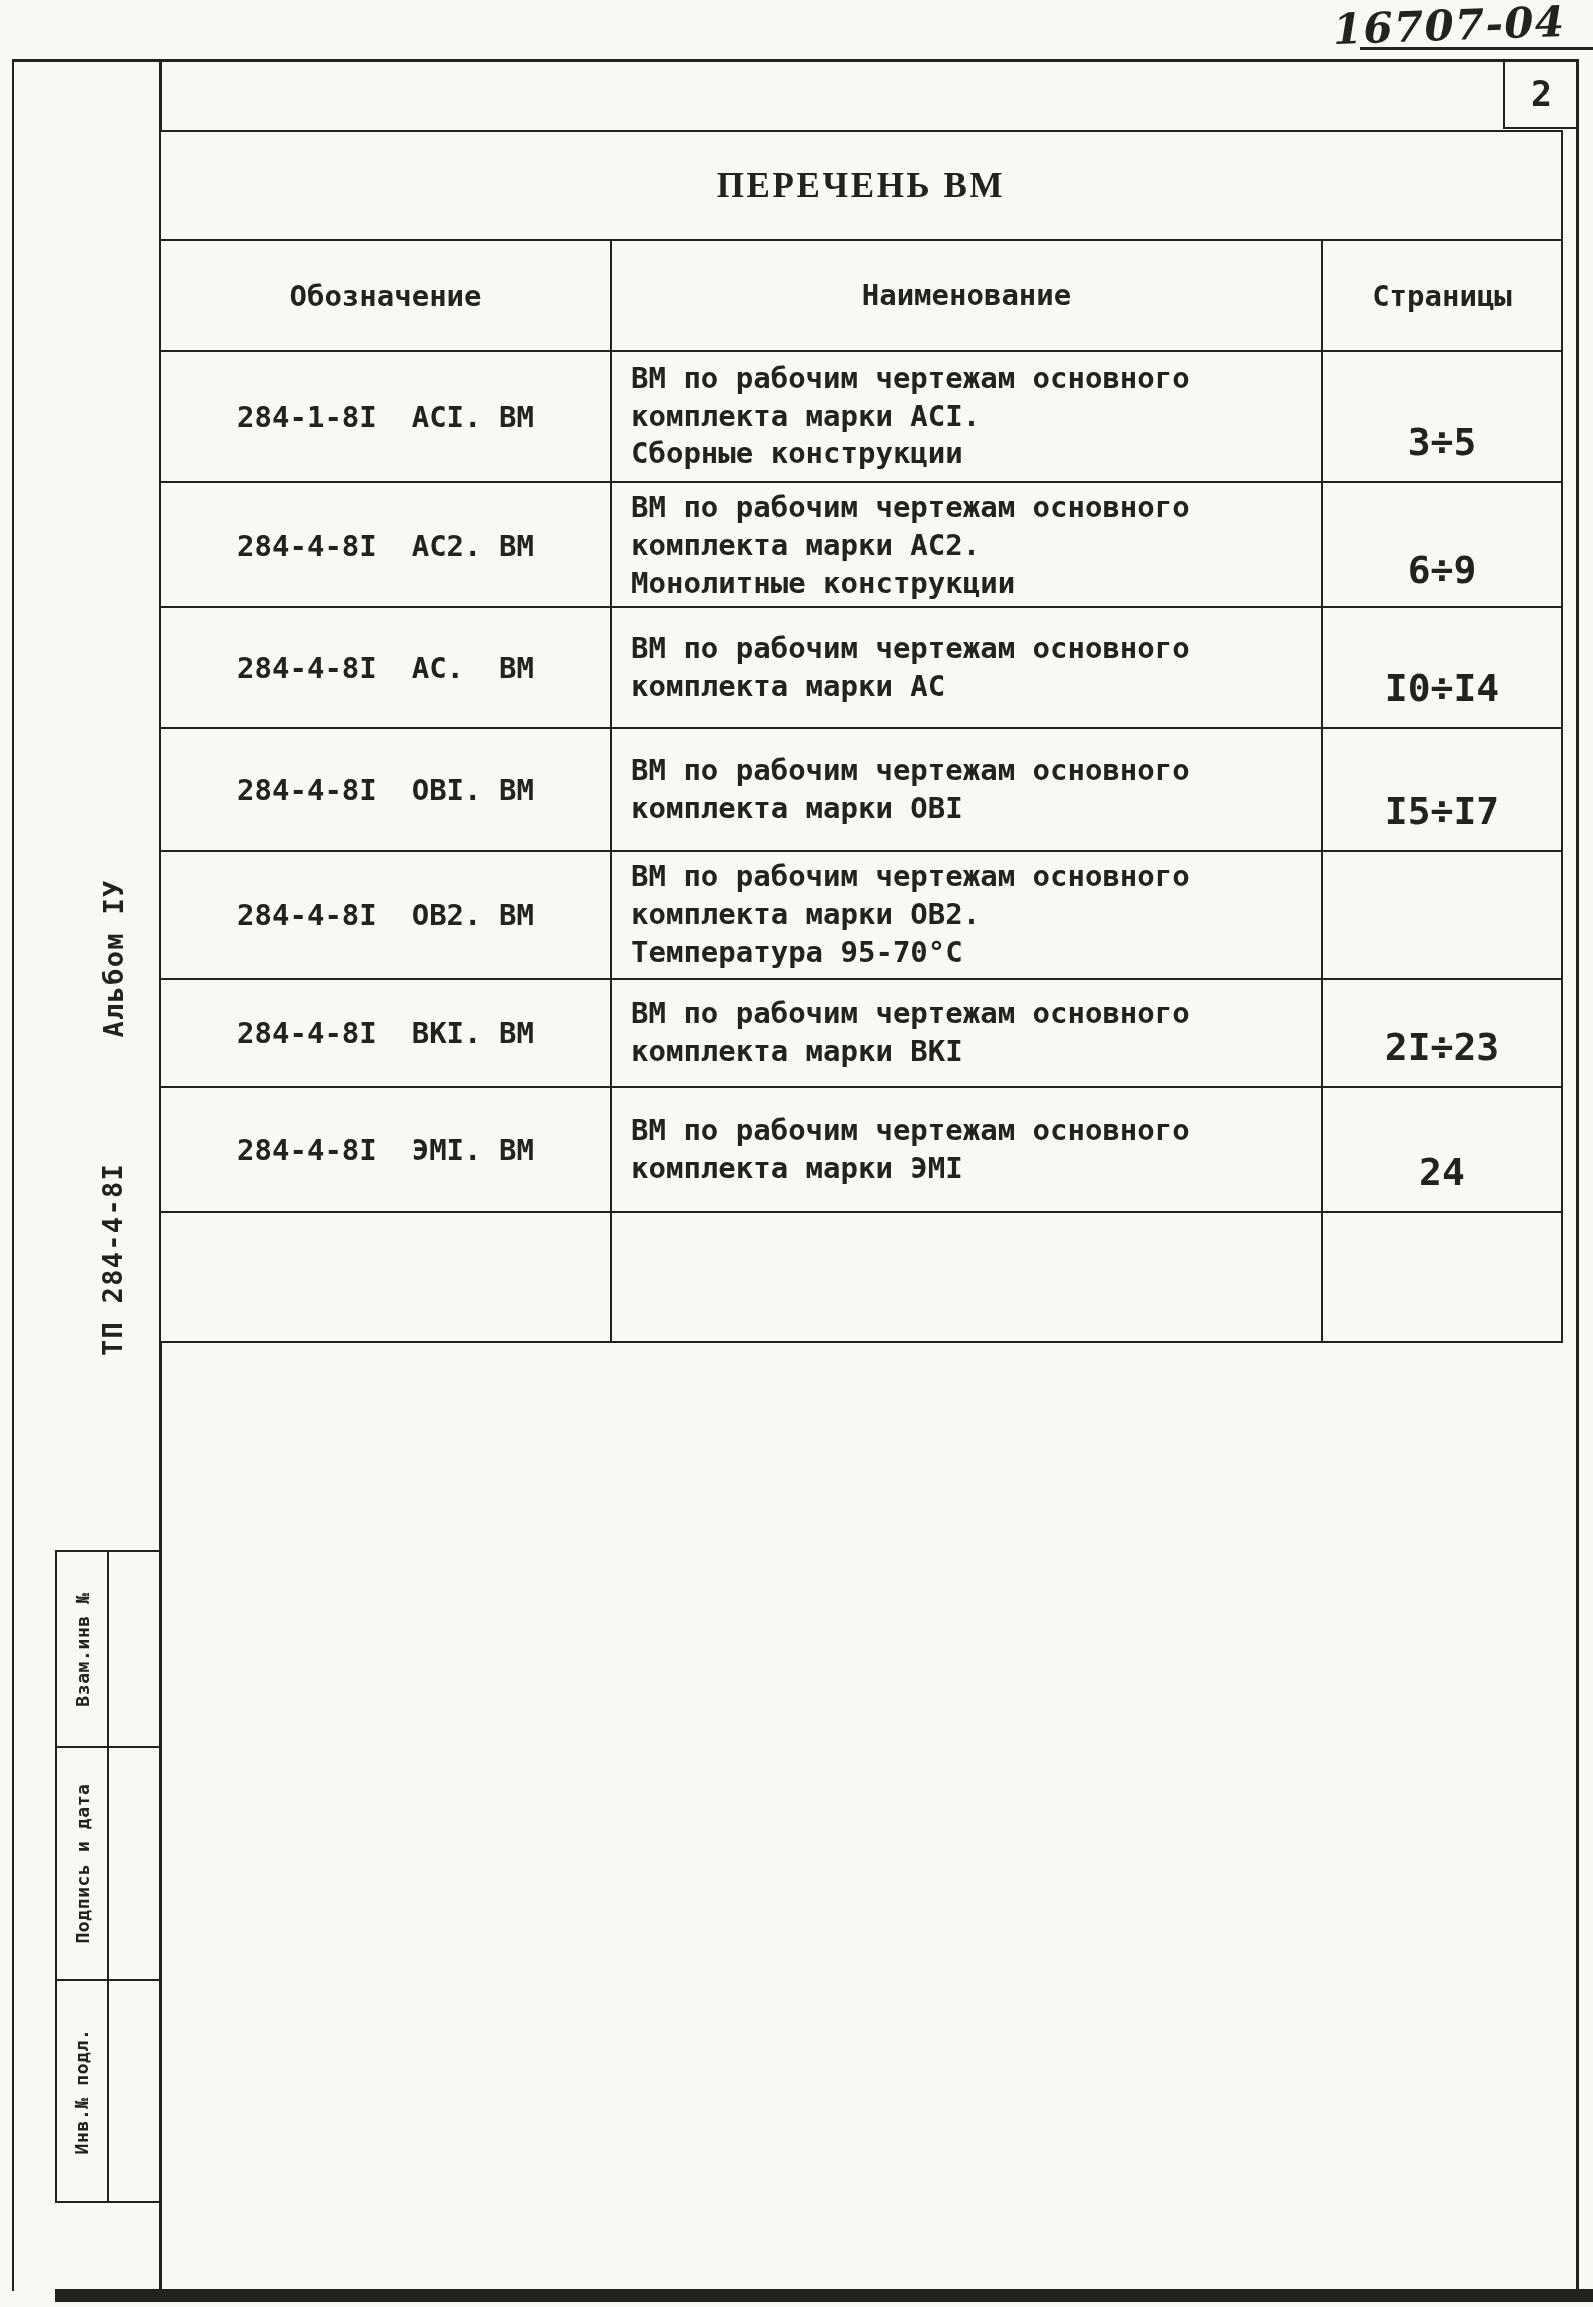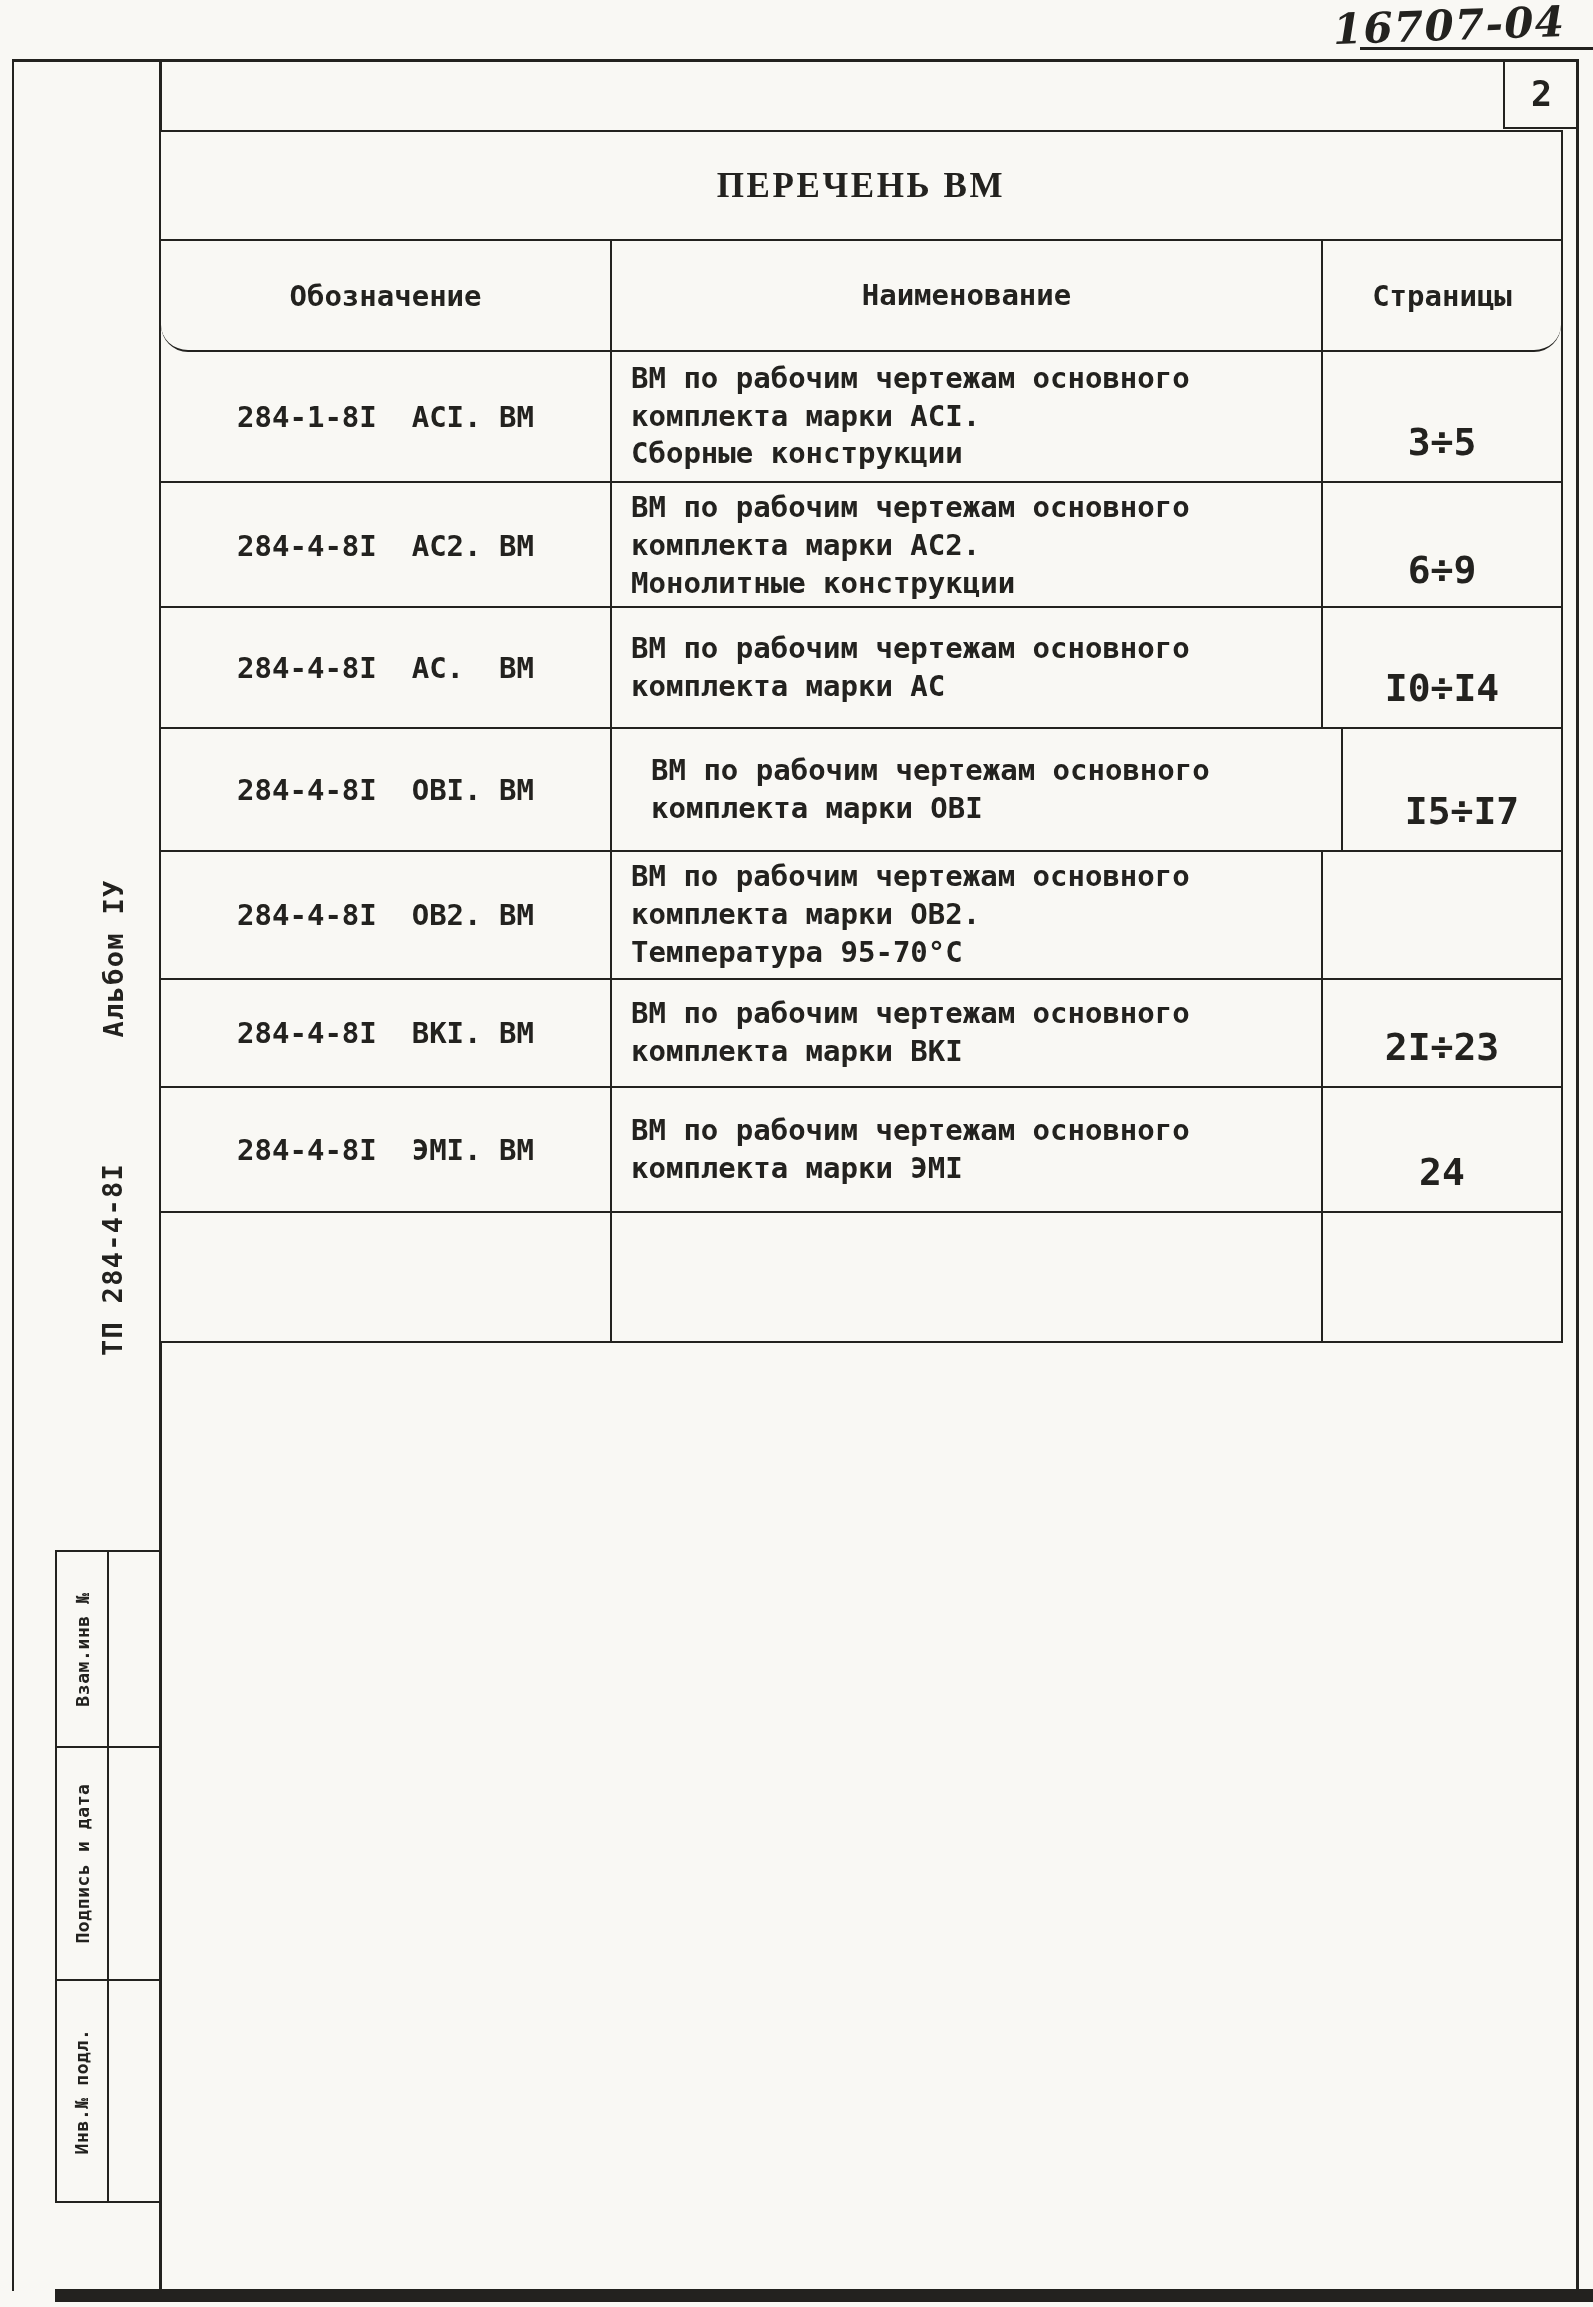--- a/index.html
+++ b/index.html
@@ -64,21 +64,21 @@
     display:flex;flex-direction:column;justify-content:center;
     padding:6.4px 9px 6.4px 19px;
     font-size:29px;line-height:1.3;
     white-space:pre-line;
   }
   .c-pages{
     display:flex;align-items:flex-end;justify-content:center;
     padding-bottom:16.6px;
     font-size:38px;white-space:pre;
   }
-  .vm-header{height:111px;border-radius:27px;}
+  .vm-header{height:111px;}
   .vm-header .cell{
     display:flex;align-items:center;justify-content:center;
     font-size:29px;white-space:nowrap;padding:0;
   }
   
   .vwrap{
     position:absolute;
     display:flex;align-items:center;justify-content:center;
   }
   .vwrap > span{
@@ -157,21 +157,21 @@
       <div class="cell c-pages">6÷9</div>
     </div>
 
     <div class="vm-row" style="height:121px;">
       <div class="cell c-des">284-4-8I  АС.  ВМ</div>
       <div class="cell c-name">ВМ по рабочим чертежам основного
 комплекта марки АС</div>
       <div class="cell c-pages">I0÷I4</div>
     </div>
 
-    <div class="vm-row" style="height:123px;gap:20px;">
+    <div class="vm-row" style="height:123px;">
       <div class="cell c-des">284-4-8I  ОВI. ВМ</div>
       <div class="cell c-name">ВМ по рабочим чертежам основного
 комплекта марки ОВI</div>
       <div class="cell c-pages">I5÷I7</div>
     </div>
 
     <div class="vm-row" style="height:128px;">
       <div class="cell c-des">284-4-8I  ОВ2. ВМ</div>
       <div class="cell c-name">ВМ по рабочим чертежам основного
 комплекта марки ОВ2.

